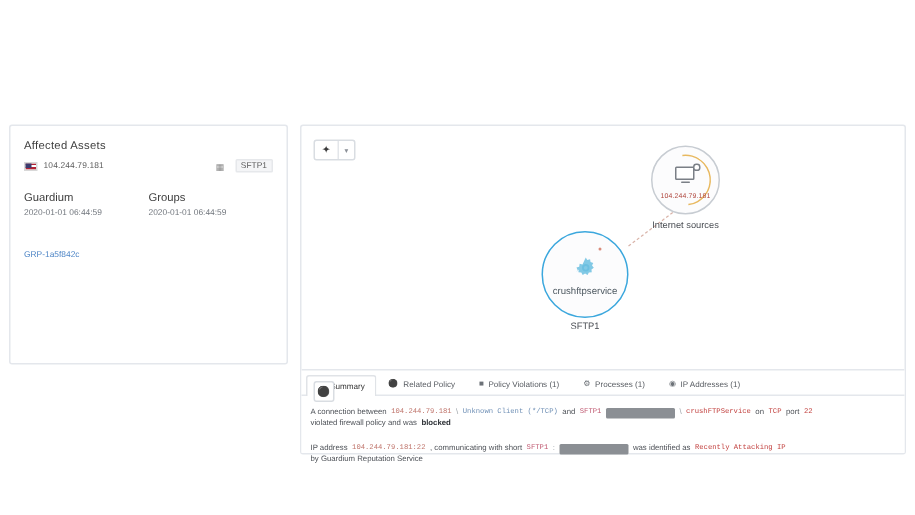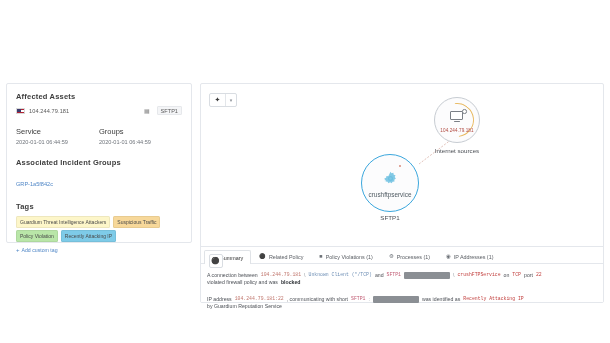--- a/index.html
+++ b/index.html
@@ -22,21 +22,21 @@
     left: 6px; top: 83px;
     width: 186px; height: 160px;
     background: #ffffff;
     border: 1px solid #e4e7ec;
     border-radius: 2px;
     padding: 8px 9px 6px 9px;
   }
   .section-title {
     font-size: 7.5px;
     color: #3d3d3d;
-    font-weight: 700;
+    font-weight: 400;
     letter-spacing: .2px;
     margin: 0 0 5px 0;
   }
   .assets-row {
     display: flex;
     align-items: center;
     gap: 4px;
     margin-bottom: 12px;
   }
   .flag-icon {
@@ -359,47 +359,33 @@
     <div class="assets-row">
       <span class="flag-icon"></span>
       <span class="asset-ip">104.244.79.181</span>
       <span class="asset-spacer"></span>
       <span class="srv-icon">▦</span>
       <span class="asset-name">SFTP1</span>
     </div>
 
     <div class="time-row">
       <div class="time-col">
-        <div class="time-label">Service</div>
+        <div class="time-label">Guardium</div>
         <div class="time-value">2020-01-01 06:44:59</div>
       </div>
       <div class="time-col">
         <div class="time-label">Groups</div>
         <div class="time-value">2020-01-01 06:44:59</div>
       </div>
     </div>
 
     <div class="groups-block">
-      <div class="section-title">Associated Incident Groups</div>
       <a href="#" class="group-link">GRP-1a5f842c</a>
     </div>
 
-    <div class="tags-block">
-      <div class="section-title">Tags</div>
-      <div class="tags-wrap">
-        <span class="tag" style="background:#fdf6c9">Guardium Threat Intelligence Attackers</span>
-        <span class="tag" style="background:#f7d89a">Suspicious Traffic</span>
-        <span class="tag" style="background:#b9e6a8">Policy Violation</span>
-        <span class="tag" style="background:#7ecbe8">Recently Attacking IP</span>
-      </div>
-      <div class="add-tag">
-        <span class="plus">+</span>
-        <span>Add custom tag</span>
-      </div>
-    </div>
   </div>
 
   <div class="right-panel">
 
     <div class="graph-toolbar">
       <div class="tool-btn">✦</div>
       <div class="tool-caret">▾</div>
     </div>
 
     <div class="shield-btn">⚫</div>

